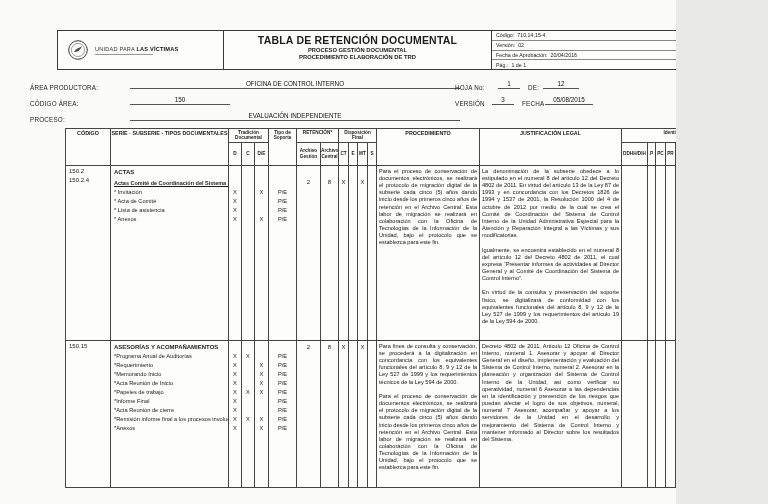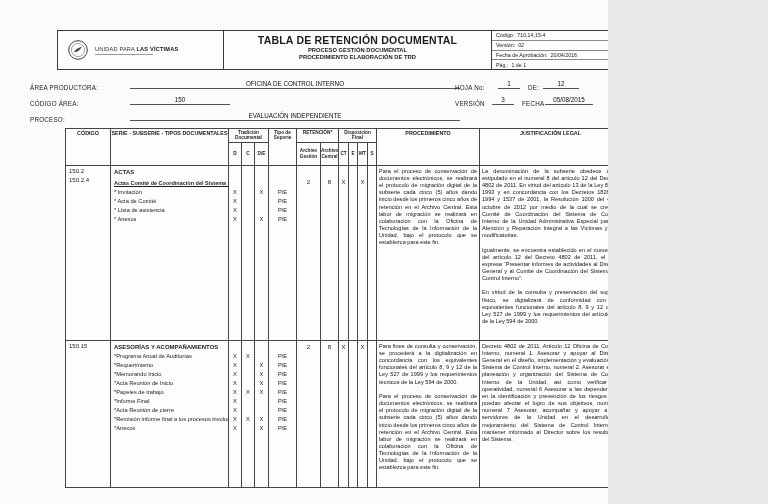--- a/index.html
+++ b/index.html
@@ -1,16 +1,16 @@
 <!DOCTYPE html>
 <html><head>
 <meta charset="utf-8">
 <style>
   html,body{margin:0;padding:0;background:#e9e9e7;}
-  .page{position:relative;width:608px;height:504px;background:#fbfbf9;font-family:"Liberation Sans",sans-serif;color:#1c1c1c;overflow:hidden;}
+  .page{position:relative;width:676px;height:504px;background:#fbfbf9;font-family:"Liberation Sans",sans-serif;color:#1c1c1c;overflow:hidden;}
 
   
   .hdr{position:absolute;left:57px;top:30px;width:651px;height:38px;border:1.2px solid #3a3a3a;display:flex;background:#fdfdfc;}
   .hdr-logo{width:166px;border-right:1px solid #3a3a3a;display:flex;align-items:center;gap:6px;padding-left:9px;box-sizing:border-box;}
   .org-text{font-size:5.6px;letter-spacing:.2px;color:#333;}
   .org-text b{color:#111;}
   .org-underline{width:58px;height:1px;background:#9a9a9a;margin-top:2px;}
   .hdr-title{flex:1;text-align:center;padding-top:3px;}
   .t1{font-size:10.5px;font-weight:bold;letter-spacing:.2px;}
   .t2{font-size:5.8px;font-weight:bold;margin-top:1px;}

